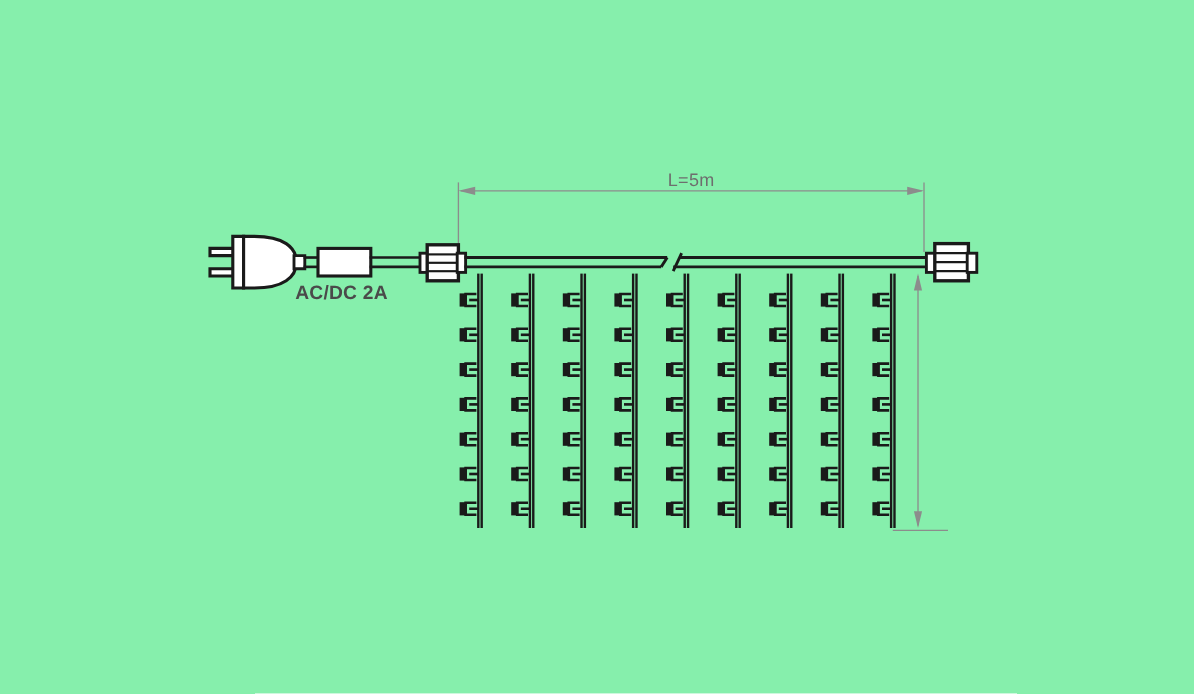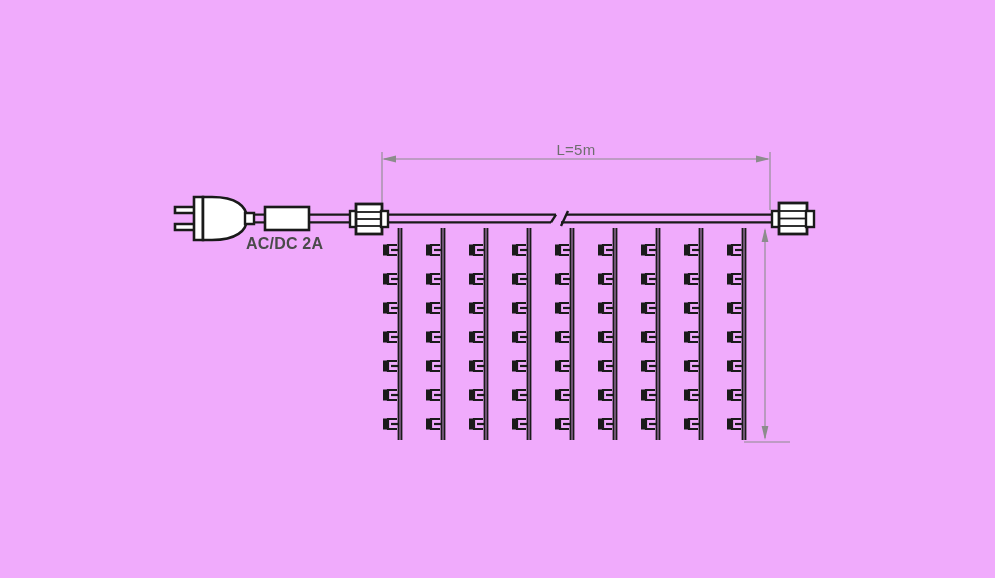--- a/index.html
+++ b/index.html
@@ -7,21 +7,21 @@
     padding: 0;
     background: #ffffff;
   }
   body {
     font-family: "Liberation Sans", sans-serif;
   }
   #diagram-root {
     position: relative;
     width: 995px;
     height: 578px;
-    background: #f0abfc;
+    background: #86efac;
     overflow: hidden;
   }
   #diagram-svg {
     display: block;
     width: 995px;
     height: 578px;
   }
   .wire-stroke { stroke: #1a1a1a; fill: none; }
   .wire-fill-white { fill: #ffffff; stroke: #1a1a1a; }
   .led-body { fill: #1a1a1a; stroke: none; }

